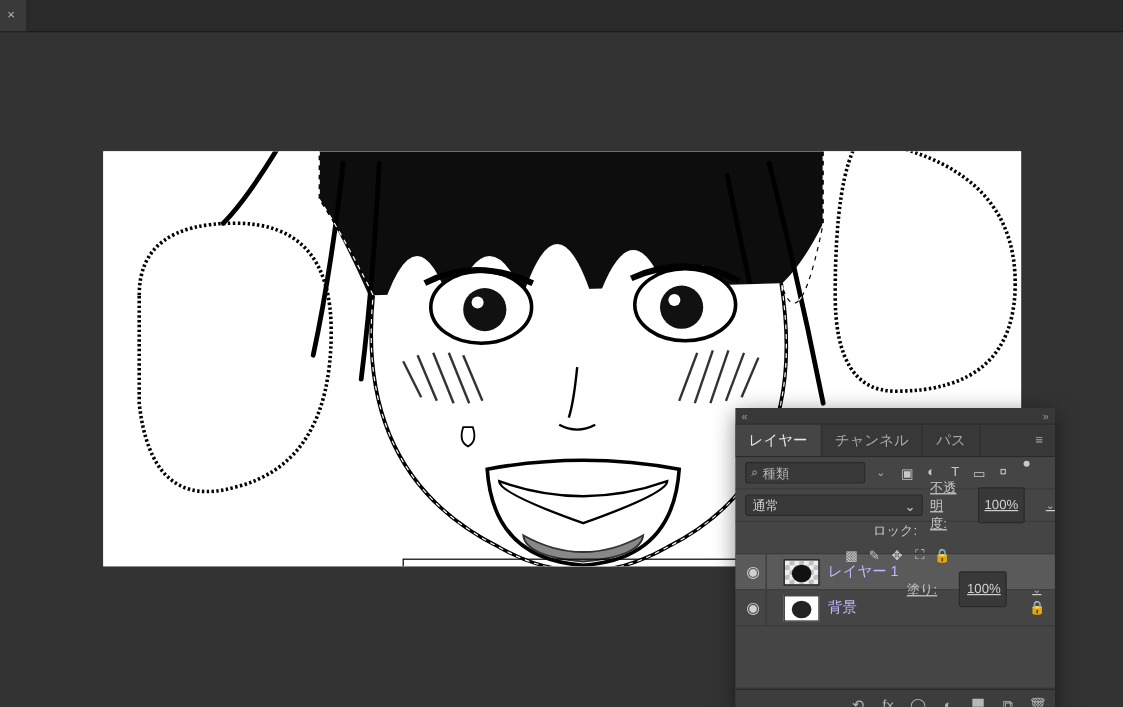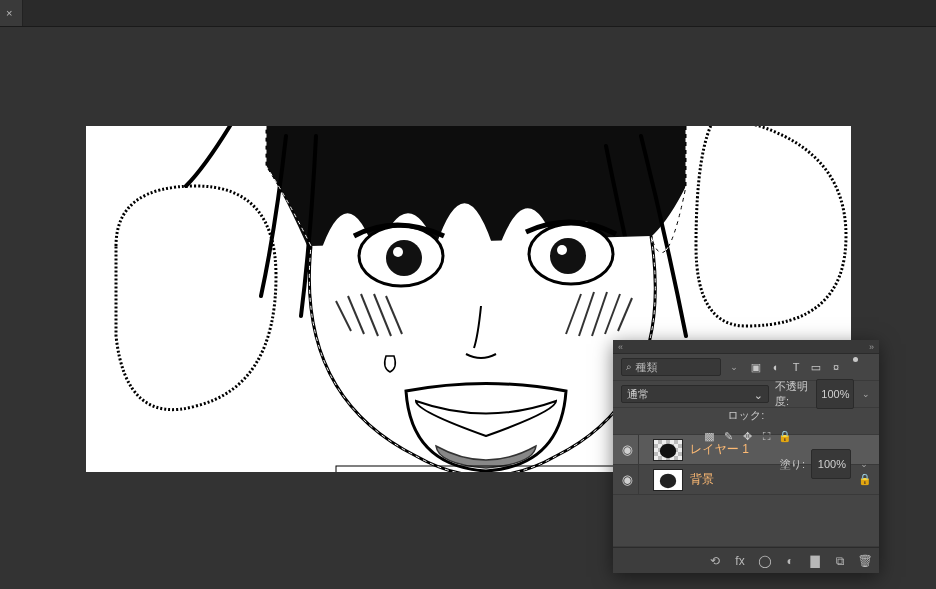--- a/index.html
+++ b/index.html
@@ -101,21 +101,21 @@
   .chev { width:14px; text-align:center; color:#aaa; font-size:9px; }
   .filter-icons { display:flex; gap:6px; margin-left:2px; align-items:center;}
   .fi { width:14px; height:14px; display:flex;align-items:center;justify-content:center;color:#c8c8c8;font-size:11px;}
   .dot { width:5px;height:5px;background:#c8c8c8;border-radius:50%; margin-left:4px; align-self:flex-start; margin-top:3px;}
   .blend-row .select {
     flex:0 0 148px; height:18px;
     background:#383838; border:1px solid #2a2a2a;
     display:flex;align-items:flex-end;justify-content:space-between;
     padding:0 5px; border-radius:2px;
   }
-  .opacity-group { display:flex; align-items:center; gap:6px; margin-left:auto; }
+  .opacity-group { display:flex; align-items:center; gap:18px; margin-left:auto;text-decoration:underline; }
   .lbl { font-size:11px; color:#c8c8c8; }
   .pct-box {
     width:40px; height:30px;
     background:#383838; border:1px solid #2a2a2a;
     display:flex;align-items:center;justify-content:flex-end;
     padding:0 4px; border-radius:2px;
   }
   .lock-row { font-size:11px;flex-direction:column; }
   .lock-row .lock-icons { display:flex; gap:5px; align-items:center; margin-left:3px;}
   .lock-row .li { width:14px;height:14px;display:flex;align-items:center;justify-content:center;color:#c8c8c8;font-size:11px;}
@@ -141,21 +141,21 @@
     overflow:hidden;
   }
   .thumb.checker {
     background:
       linear-gradient(45deg,#bbb 25%,transparent 25%,transparent 75%,#bbb 75%),
       linear-gradient(45deg,#bbb 25%,#eee 25%,#eee 75%,#bbb 75%);
     background-size:8px 8px;
     background-position:0 0,4px 4px;
   }
   .thumb svg { position:absolute; left:0; top:0; width:100%; height:100%; }
-  .layer-name { flex:1; font-size:12px; color:#fdba74; }
+  .layer-name { flex:1; font-size:12px; color:#c4b5fd; }
   .lock-ind { width:20px; text-align:center; color:#c8c8c8; font-size:11px;}
   .layers-empty { height:52px; background:#454545; border-bottom:1px solid #3a3a3a;}
   .panel-footer {
     height:26px;
     background:#3d3d3d;
     display:flex; align-items:center; justify-content:flex-end;
     padding:0 6px; gap:9px;
     border-top:1px solid #2b2b2b;
   }
   .fbtn { width:16px;height:16px; display:flex;align-items:center;justify-content:center;color:#b8b8b8;font-size:12px;}
@@ -235,20 +235,26 @@
       <path d="M180 -20 L600 -20 L600 60 Q580 160 565 110 Q590 270 470 330 Q400 370 330 330 Q210 270 225 120 Q200 70 180 40 Z" fill="none" stroke="#000" stroke-width="1" stroke-dasharray="4 4"></path>
       <path d="M180 -20 L600 -20 L600 60 Q580 160 565 110 Q590 270 470 330 Q400 370 330 330 Q210 270 225 120 Q200 70 180 40 Z" fill="none" stroke="#fff" stroke-width="1" stroke-dasharray="4 4" stroke-dashoffset="4"></path>
     </svg>
   </div>
 
   <div class="panel">
     <div class="panel-top">
       <span>«</span>
       <span>»</span>
     </div>
+    <div class="panel-tabs">
+      <div class="panel-tab active">レイヤー</div>
+      <div class="panel-tab">チャンネル</div>
+      <div class="panel-tab">パス</div>
+      <div class="menu">≡</div>
+    </div>
 
     <div class="panel-row">
       <div class="search-field">
         <span class="mag">⌕</span>
         <span>種類</span>
       </div>
       <span class="chev">⌄</span>
       <div class="filter-icons">
         <span class="fi">▣</span>
         <span class="fi">◐</span>

